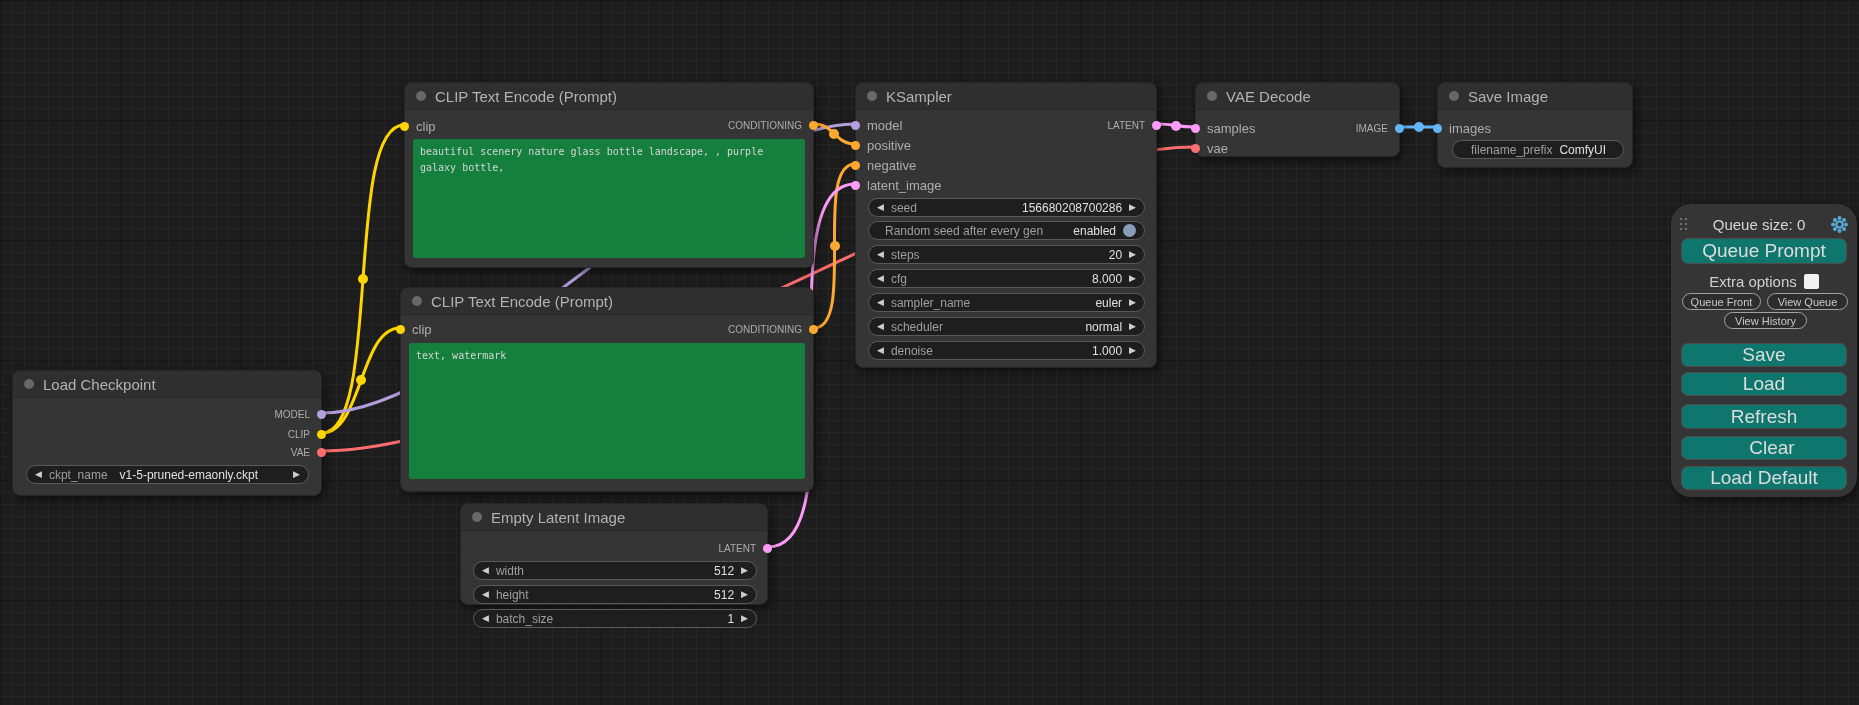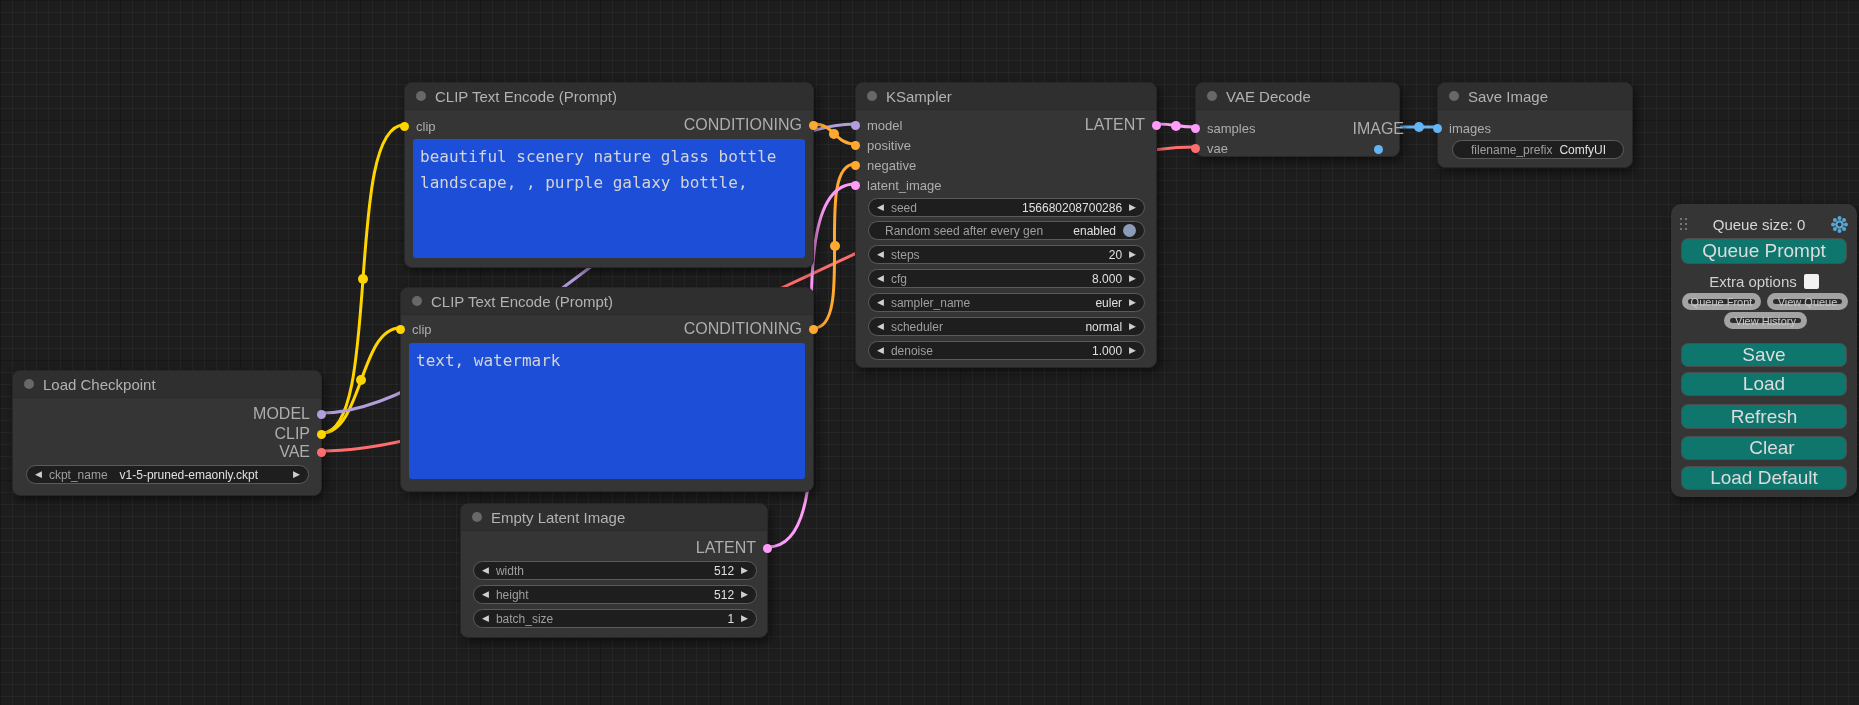--- a/index.html
+++ b/index.html
@@ -18,43 +18,43 @@
   .wires path{fill:none;stroke-width:3;stroke-linecap:round;}
   .node{position:absolute;z-index:2;background:#353535;border:1px solid #272727;
     border-radius:8px;box-shadow:3px 4px 10px rgba(0,0,0,.5);box-sizing:border-box;}
   .ntitle{height:26px;display:flex;align-items:center;gap:9px;padding:0 11px;
     background:#2f2f2f;border-radius:7px 7px 0 0;border-bottom:1px solid #2a2a2a;
     font-size:15px;color:#b2b2b2;white-space:nowrap;}
   .tdot{width:10px;height:10px;border-radius:50%;background:#686868;flex:none;}
   .in-slot{position:absolute;left:-5px;height:16px;display:flex;align-items:center;gap:7px;
     font-size:13px;color:#adadad;white-space:nowrap;}
   .out-slot{position:absolute;right:-5px;height:16px;display:flex;align-items:center;gap:7px;
-    font-size:16px;color:#adadad;white-space:nowrap;}
+    font-size:10px;color:#adadad;white-space:nowrap;}
   .sdot{width:9px;height:9px;border-radius:50%;flex:none;background:#999;}
   .widget{position:absolute;height:19px;background:#1e1e1e;border:1px solid #5a5a5a;
     border-radius:10px;display:flex;align-items:center;gap:7px;padding:0 8px;
     font-size:12px;color:#9f9f9f;box-sizing:border-box;white-space:nowrap;}
   .warr{font-size:9px;color:#cfcfcf;line-height:1;flex:none;}
   .wvalue{margin-left:auto;color:#e0e0e0;}
   .wtoggle{width:13px;height:13px;border-radius:50%;background:#8b9cb8;flex:none;}
-  .ta{position:absolute;background:#1d4ed8;border-radius:3px;color:#d4d4d4;
-    font-family:"DejaVu Sans Mono",monospace;font-size:16px;line-height:1.6;
+  .ta{position:absolute;background:#15803d;border-radius:3px;color:#d4d4d4;
+    font-family:"DejaVu Sans Mono",monospace;font-size:10px;line-height:1.6;
     padding:5px 7px;white-space:pre-wrap;word-break:break-word;box-sizing:border-box;}
   
   .qpanel{position:absolute;left:1671px;top:204px;width:186px;height:293px;z-index:3;
-    background:#353535;border-radius:10px;box-shadow:3px 4px 10px rgba(0,0,0,.5);}
+    background:#353535;border-radius:20px;box-shadow:3px 4px 10px rgba(0,0,0,.5);}
   .qhead{position:absolute;top:9px;left:9px;right:8px;height:22px;display:flex;
     align-items:center;justify-content:space-between;}
   .qsize{font-size:15px;color:#d6d6d6;}
   .handle{display:grid;grid-template-columns:repeat(2,3px);grid-auto-rows:3px;gap:2px;}
   .handle i{width:2px;height:2px;border-radius:50%;background:#8a8a8a;}
   .qbtn{position:absolute;left:10px;right:10px;background:#0f766e;border:1px solid #4c4c4c;
     border-radius:7px;color:#dcdcdc;display:flex;align-items:center;justify-content:center;
     font-size:19px;cursor:pointer;box-sizing:border-box;}
-  .qsmall{position:absolute;height:17px;background:#2d2d2d;border:6px solid #a3a3a3;
+  .qsmall{position:absolute;height:17px;background:#2d2d2d;border:1px solid #a3a3a3;
     border-radius:9px;color:#c9c9c9;font-size:11px;display:flex;align-items:center;
     justify-content:center;box-sizing:border-box;}
   .extra{position:absolute;top:69px;left:0;right:0;height:17px;display:flex;
     align-items:center;justify-content:center;gap:7px;font-size:15px;color:#cfcfcf;}
   .chk{width:15px;height:15px;background:#f2f2f2;border-radius:2px;}
 </style>
 </head>
 <body>
 
 <div id="canvas">
@@ -209,42 +209,42 @@
       <span>VAE Decode</span>
     </div>
     <div class="in-slot" style="top:37px;">
       <span class="sdot" style="background: rgb(255, 156, 249);"></span>
       <span>samples</span>
     </div>
     <div class="in-slot" style="top:57px;">
       <span class="sdot" style="background: rgb(255, 110, 110);"></span>
       <span>vae</span>
     </div>
-    <div class="out-slot" style="top:37px;flex-direction:column;">
+    <div class="out-slot" style="top:37px;">
       <span>IMAGE</span>
       <span class="sdot" style="background: rgb(100, 181, 246);"></span>
     </div>
   </div>
 
   <div class="node" style="left:1437px;top:82px;width:196px;height:86px;">
     <div class="ntitle">
       <span class="tdot"></span>
       <span>Save Image</span>
     </div>
     <div class="in-slot" style="top:37px;">
       <span class="sdot" style="background: rgb(100, 181, 246);"></span>
       <span>images</span>
     </div>
     <div class="widget" style="top:57px;left:14px;right:8px;padding-left:18px;">
       <span>filename_prefix</span>
       <span class="wvalue" style="margin-right:23px;">ComfyUI</span>
     </div>
   </div>
 
-  <div class="node" style="left:460px;top:503px;width:308px;height:135px;">
+  <div class="node" style="left:460px;top:503px;width:308px;height:102px;">
     <div class="ntitle">
       <span class="tdot"></span>
       <span>Empty Latent Image</span>
     </div>
     <div class="out-slot" style="top:36px;">
       <span>LATENT</span>
       <span class="sdot" style="background: rgb(255, 156, 249);"></span>
     </div>
     <div class="widget" style="top:57px;left:12px;right:10px;">
       <span class="warr">◀</span>

